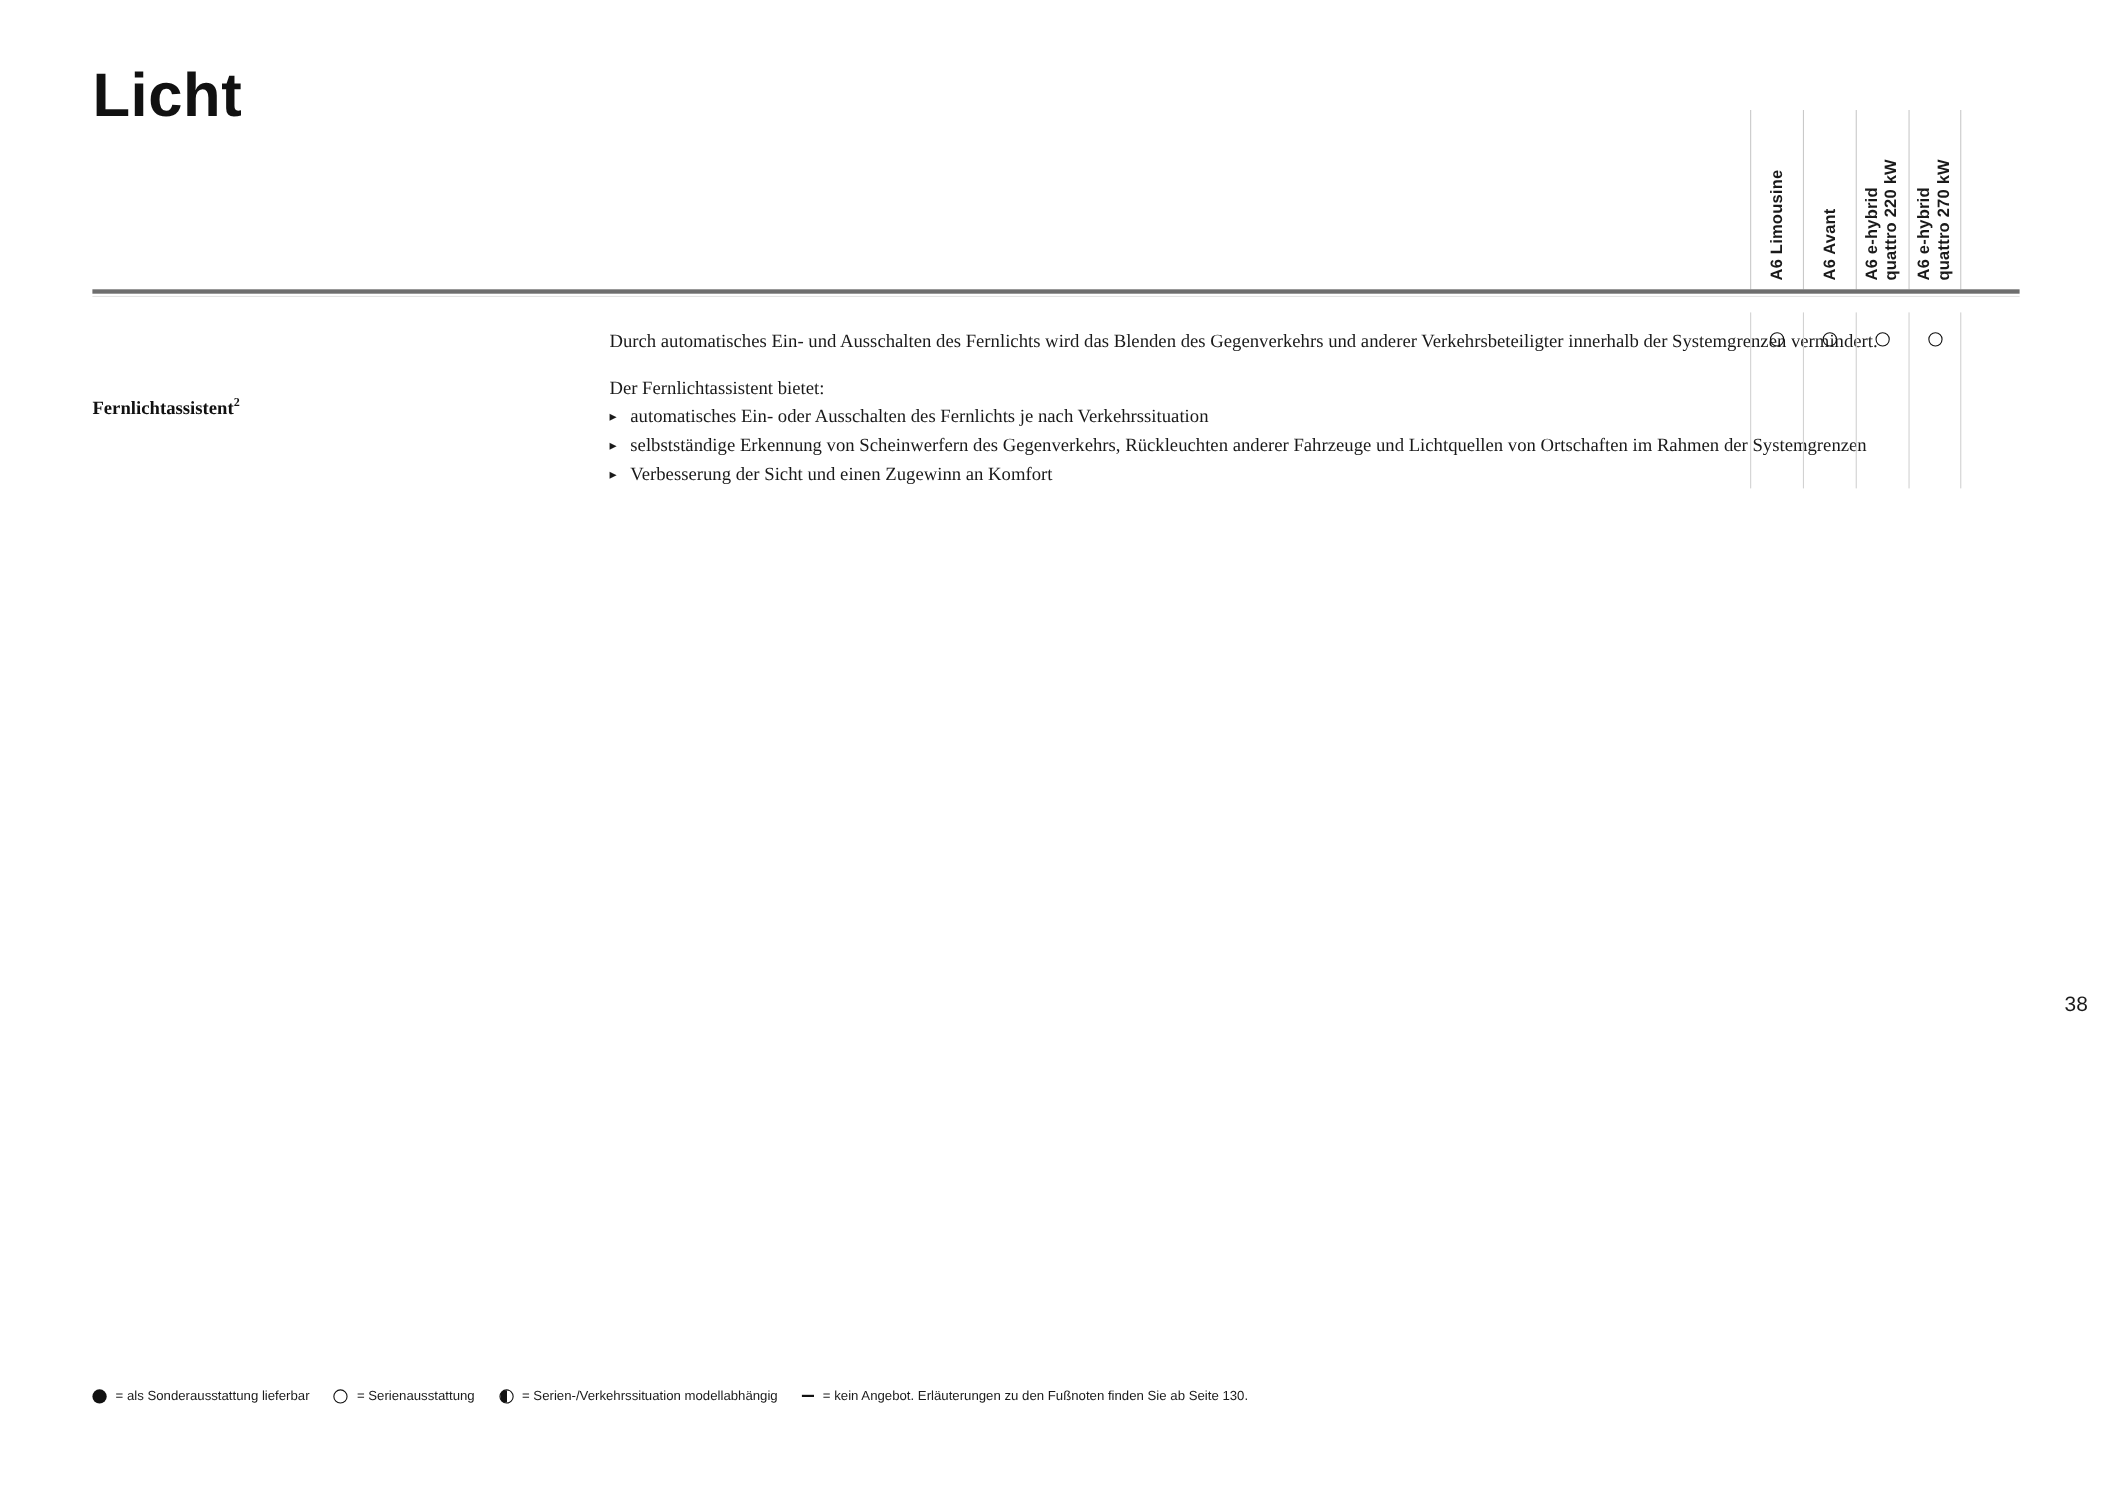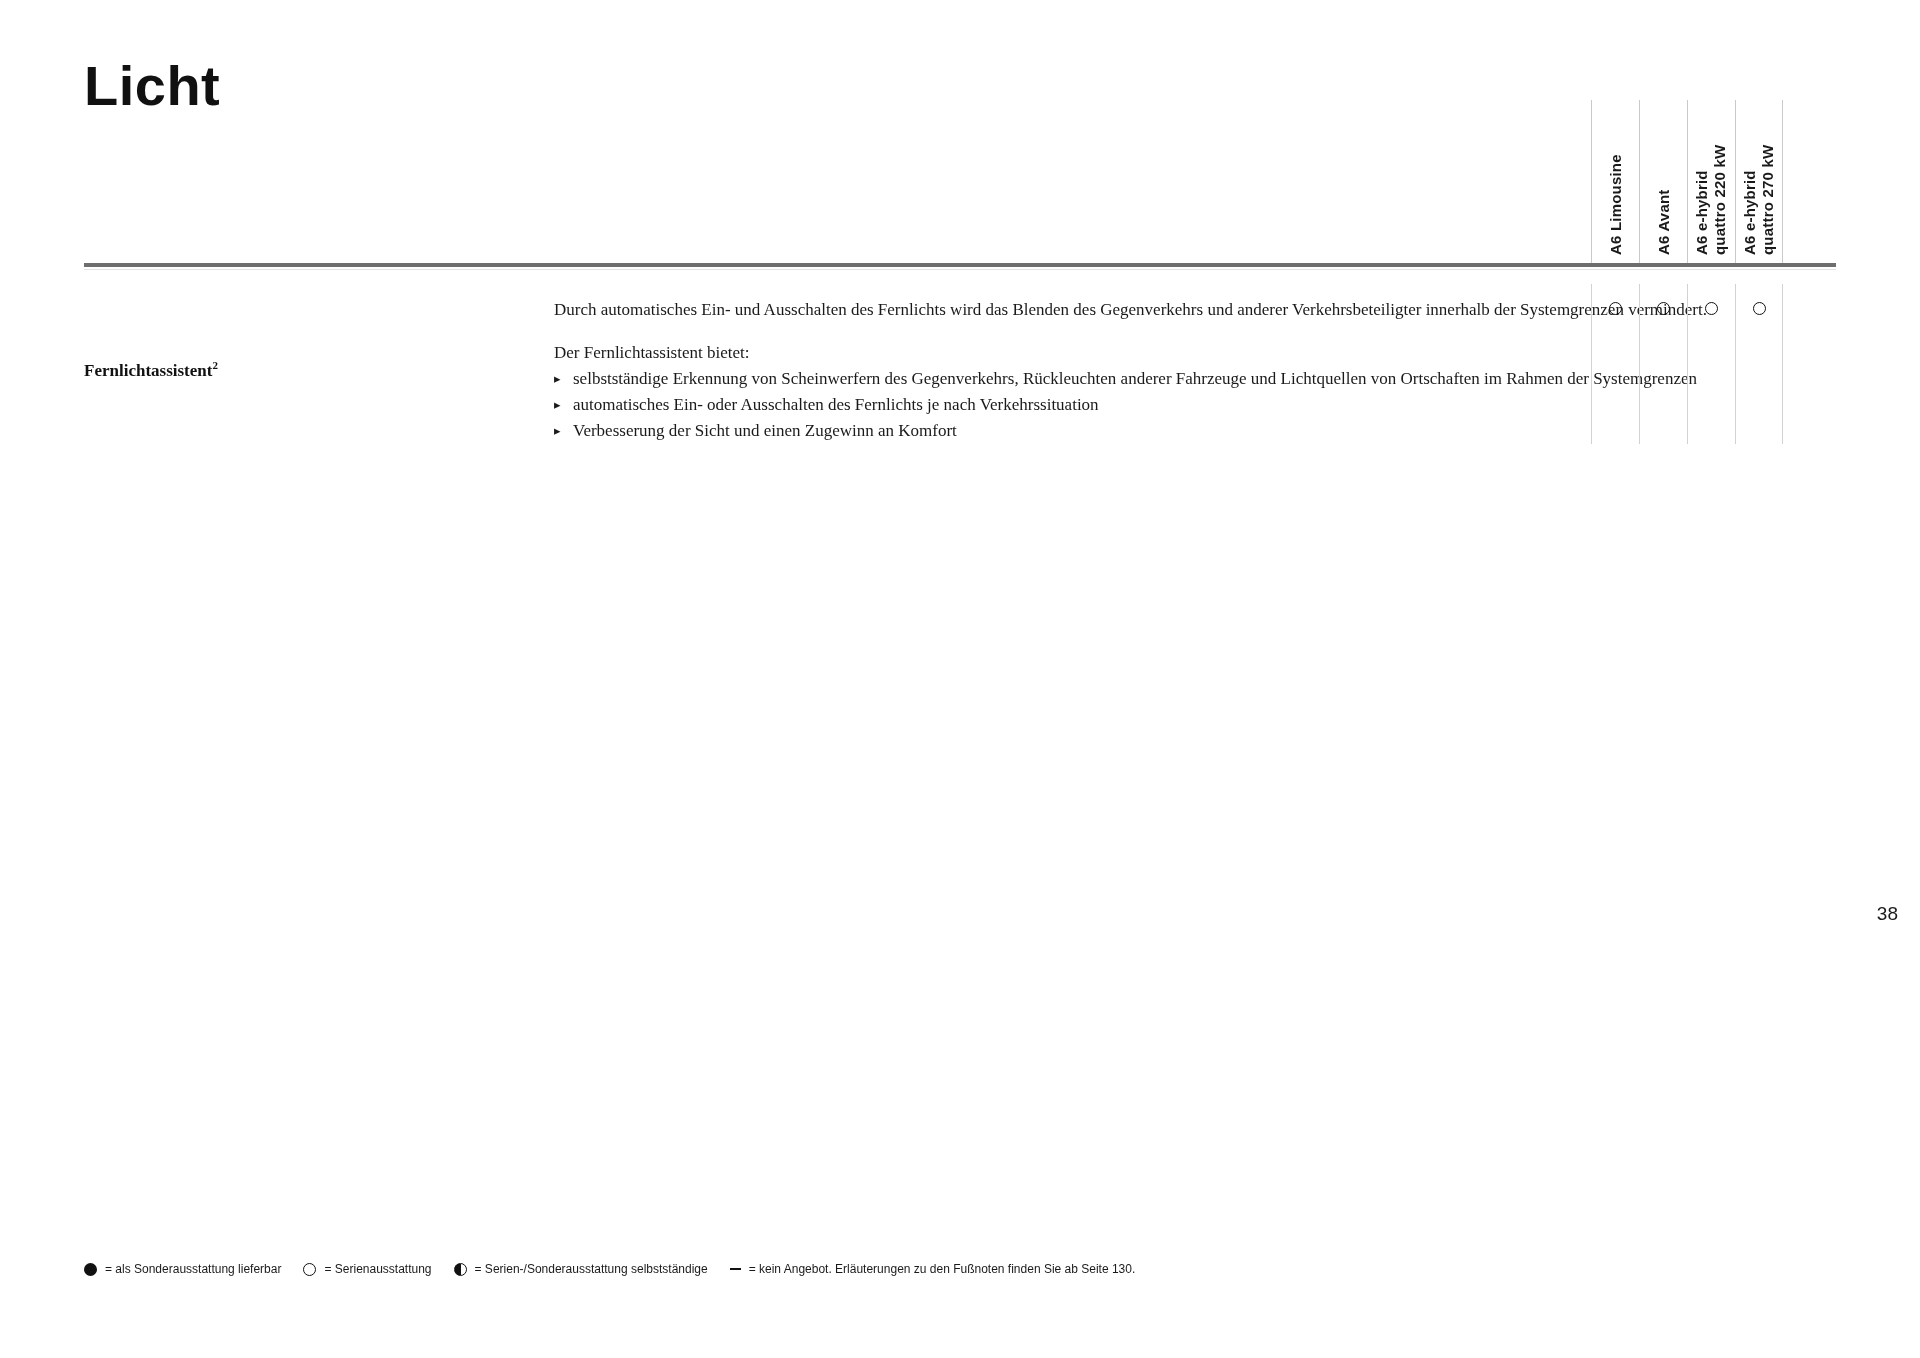--- a/index.html
+++ b/index.html
@@ -282,22 +282,22 @@
 
 <div class="table-body">
   <div class="spec-row">
 
     <div class="cell-name"><span>Fernlichtassistent</span><sup>2</sup></div>
 
     <div class="cell-desc">
       <p class="desc-para">Durch automatisches Ein- und Ausschalten des Fernlichts wird das Blenden des Gegenverkehrs und anderer Verkehrsbeteiligter innerhalb der Systemgrenzen vermindert.</p>
       <p class="desc-intro">Der Fernlichtassistent bietet:</p>
       <ul class="bullet-list">
+        <li>automatisches Ein- oder Ausschalten des Fernlichts je nach Verkehrssituation</li>
         <li>selbstständige Erkennung von Scheinwerfern des Gegenverkehrs, Rückleuchten anderer Fahrzeuge und Lichtquellen von Ortschaften im Rahmen der Systemgrenzen</li>
-        <li>automatisches Ein- oder Ausschalten des Fernlichts je nach Verkehrssituation</li>
         <li>Verbesserung der Sicht und einen Zugewinn an Komfort</li>
       </ul>
     </div>
 
     <div class="marks">
       <div class="mark-cell">
         <span class="sym sym-open"></span>
       </div>
       <div class="mark-cell">
         <span class="sym sym-open"></span>
@@ -325,21 +325,21 @@
   <div class="legend-item">
     <span class="glyph">
         <span class="sym-open" style="margin-top:0"></span>
       </span>
     <span class="lg-text">= Serienausstattung</span>
   </div>
   <div class="legend-item">
     <span class="glyph">
         <span class="sym-half"></span>
       </span>
-    <span class="lg-text">= Serien-/Sonderausstattung selbstständige</span>
+    <span class="lg-text">= Serien-/Verkehrssituation modellabhängig</span>
   </div>
   <div class="legend-item">
     <span class="glyph">
         <span class="sym-dash"></span>
       </span>
     <span class="legend-tail">= kein Angebot. Erläuterungen zu den Fußnoten finden Sie ab Seite 130.</span>
   </div>
 </div>
 
 </body></html>

